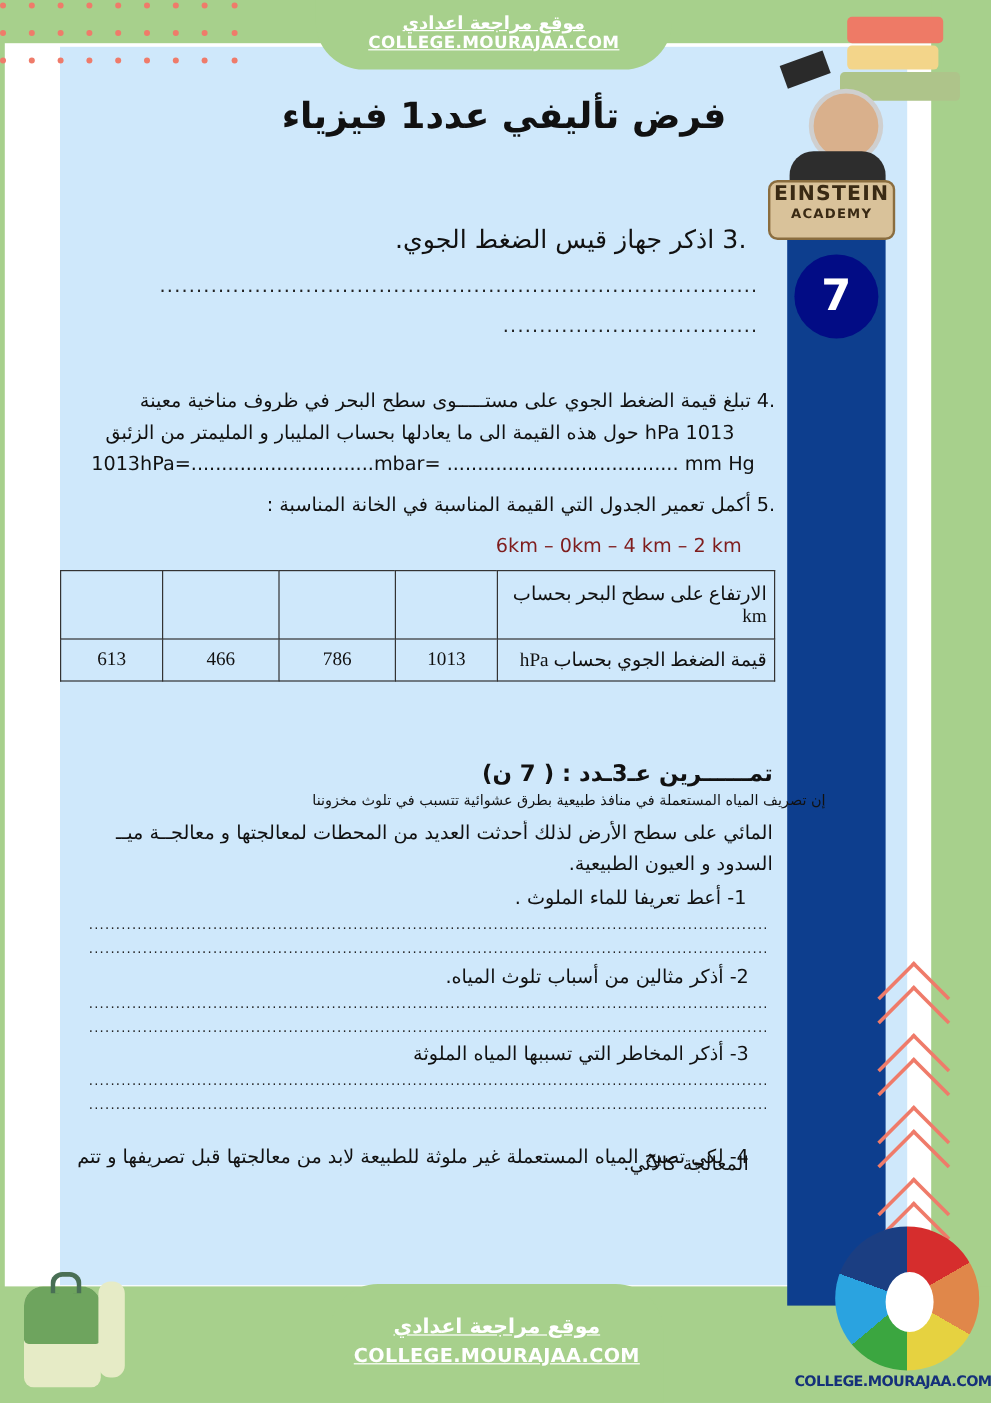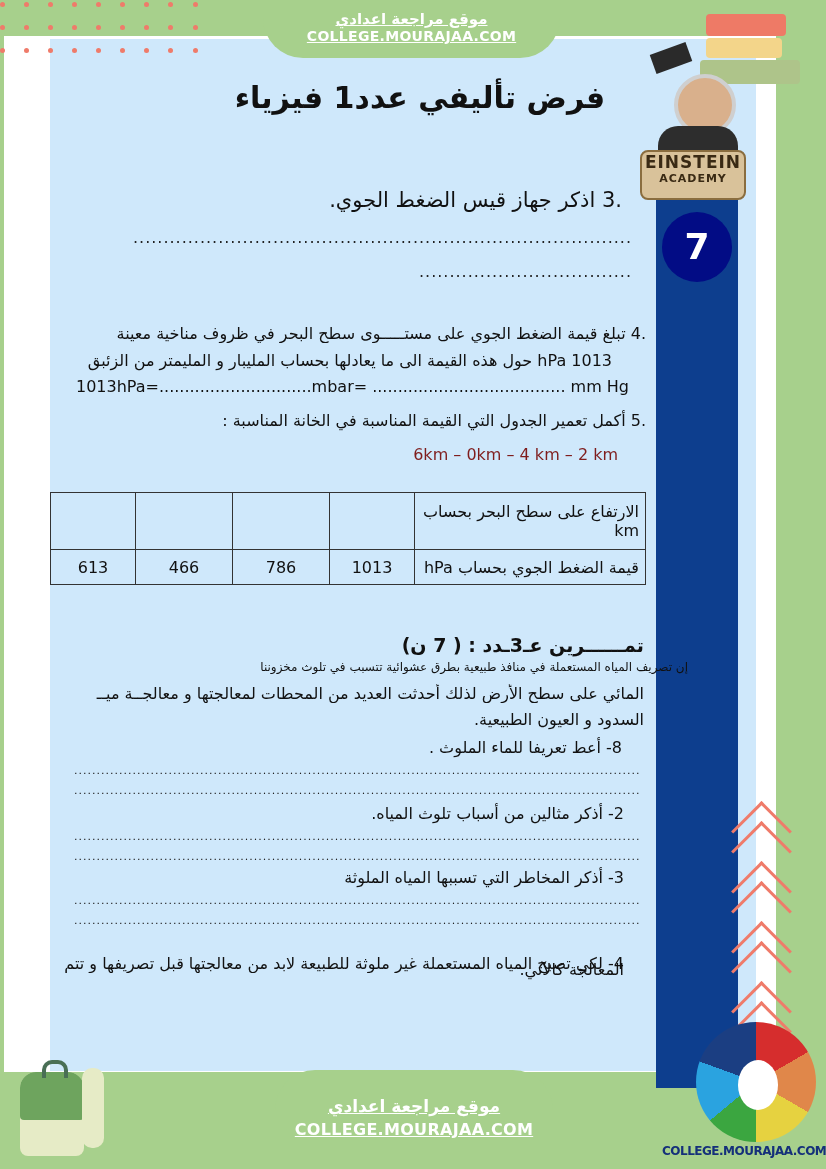--- a/index.html
+++ b/index.html
@@ -103,21 +103,21 @@
 <div class="abs dotline rtl" style="left:94px;top:228px;width:538px;font-size:16px;">..................................................................................</div>
 <div class="abs dotline rtl" style="left:388px;top:262px;width:244px;font-size:16px;">...................................</div>
 
 <div class="abs rtl" style="left:50px;top:324px;width:596px;font-size:16px;white-space:nowrap;overflow:hidden;">.4 تبلغ قيمة الضغط الجوي على مستـــــوى سطح البحر في ظروف مناخية معينة</div>
 <div class="abs rtl" style="left:60px;top:351px;width:552px;font-size:16px;white-space:nowrap;">1013 hPa حول هذه القيمة الى ما يعادلها بحساب المليبار و المليمتر من الزئبق</div>
 <div class="abs" style="left:76px;top:377px;width:540px;font-size:16px;color:#111;white-space:nowrap;">1013hPa=..............................mbar= ...................................... mm Hg</div>
 
 <div class="abs rtl" style="left:190px;top:411px;width:456px;font-size:16px;">.5 أكمل تعمير الجدول التي القيمة المناسبة في الخانة المناسبة :</div>
 <div class="abs" style="left:392px;top:445px;width:226px;font-size:16px;color:#7f1d1d;text-align:right;">6km – 0km – 4 km – 2 km</div>
 
-<div class="abs" style="left:50px;top:492px;">
+<div class="abs" style="left:50px;top:475px;font-family:Liberation Serif, serif;">
   <table class="grid">
     <tbody>
         <tr>
       <td style="width:218px;height:52px;text-align:right;">الارتفاع على سطح البحر بحساب km</td>
       <td style="width:72px;"></td>
       <td style="width:84px;"></td>
       <td style="width:84px;"></td>
       <td style="width:72px;"></td>
     </tr>
     <tr>
@@ -128,21 +128,21 @@
       <td>613</td>
     </tr>
   </tbody>
     </table>
 </div>
 
 <div class="abs rtl" style="left:300px;top:634px;width:344px;font-size:19px;font-weight:bold;">تمــــــرين عـ3ـدد : ( 7 ن)</div>
 <div class="abs rtl" style="left:50px;top:660px;width:594px;font-size:12px;white-space:nowrap;overflow:hidden;margin-left:44px;">إن تصريف المياه المستعملة في منافذ طبيعية بطرق عشوائية تتسبب في تلوث مخزوننا</div>
 <div class="abs rtl" style="left:50px;top:684px;width:594px;font-size:16px;white-space:nowrap;overflow:hidden;">المائي على سطح الأرض لذلك أحدثت العديد من المحطات لمعالجتها و معالجــة ميــ</div>
 <div class="abs rtl" style="left:300px;top:710px;width:344px;font-size:16px;">السدود و العيون الطبيعية.</div>
-<div class="abs rtl" style="left:300px;top:738px;width:322px;font-size:16px;">8-  أعط تعريفا للماء الملوث .</div>
+<div class="abs rtl" style="left:300px;top:738px;width:322px;font-size:16px;">1-  أعط تعريفا للماء الملوث .</div>
 <div class="abs dotline" style="left:74px;top:764px;width:566px;font-size:11px;">............................................................................................................................................................................</div>
 <div class="abs dotline" style="left:74px;top:784px;width:566px;font-size:11px;">............................................................................................................................................................................</div>
 <div class="abs rtl" style="left:300px;top:804px;width:324px;font-size:16px;">2- أذكر مثالين من أسباب تلوث المياه.</div>
 <div class="abs dotline" style="left:74px;top:830px;width:566px;font-size:11px;">............................................................................................................................................................................</div>
 <div class="abs dotline" style="left:74px;top:850px;width:566px;font-size:11px;">............................................................................................................................................................................</div>
 <div class="abs rtl" style="left:300px;top:868px;width:324px;font-size:16px;">3-  أذكر المخاطر التي تسببها المياه الملوثة</div>
 <div class="abs dotline" style="left:74px;top:894px;width:566px;font-size:11px;">............................................................................................................................................................................</div>
 <div class="abs dotline" style="left:74px;top:914px;width:566px;font-size:11px;">............................................................................................................................................................................</div>
 <div class="abs rtl" style="left:50px;top:934px;width:574px;font-size:16px;white-space:nowrap;overflow:hidden;margin-top:20px;">4- لكي تصبح المياه المستعملة غير ملوثة للطبيعة لابد من معالجتها قبل تصريفها و تتم</div>
 <div class="abs rtl" style="left:400px;top:960px;width:224px;font-size:16px;">المعالجة كالآتي.</div>

